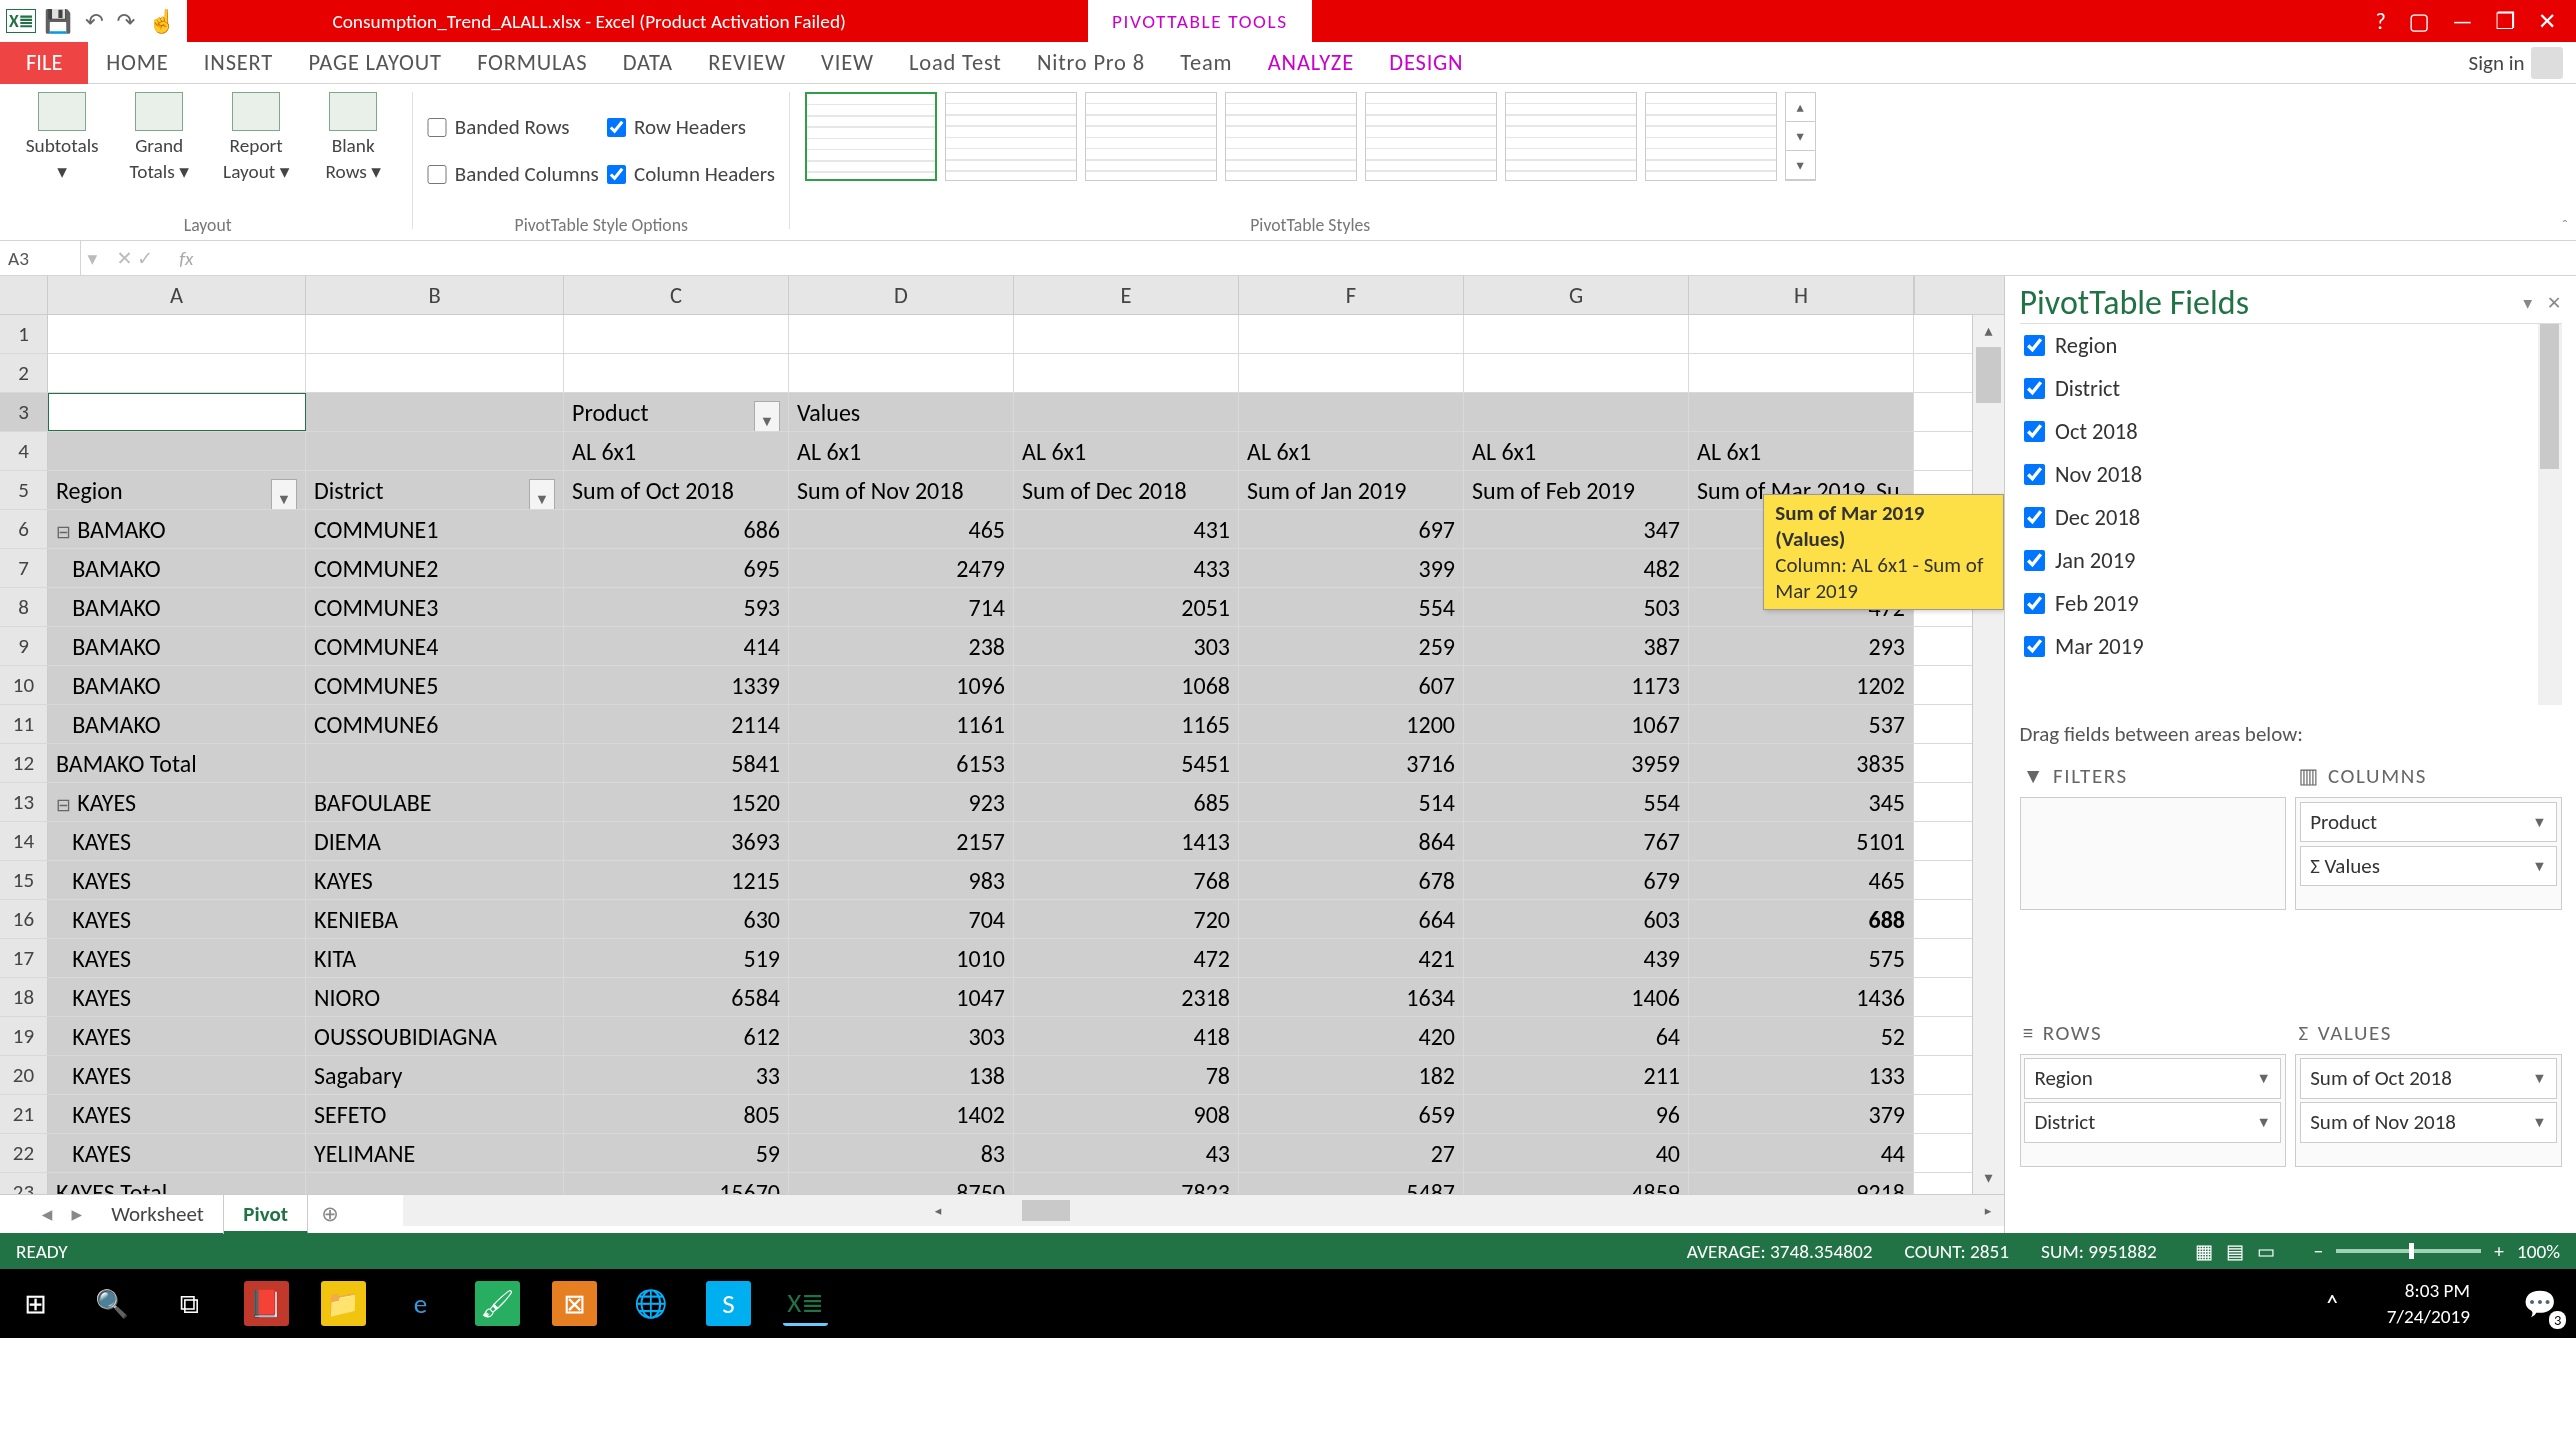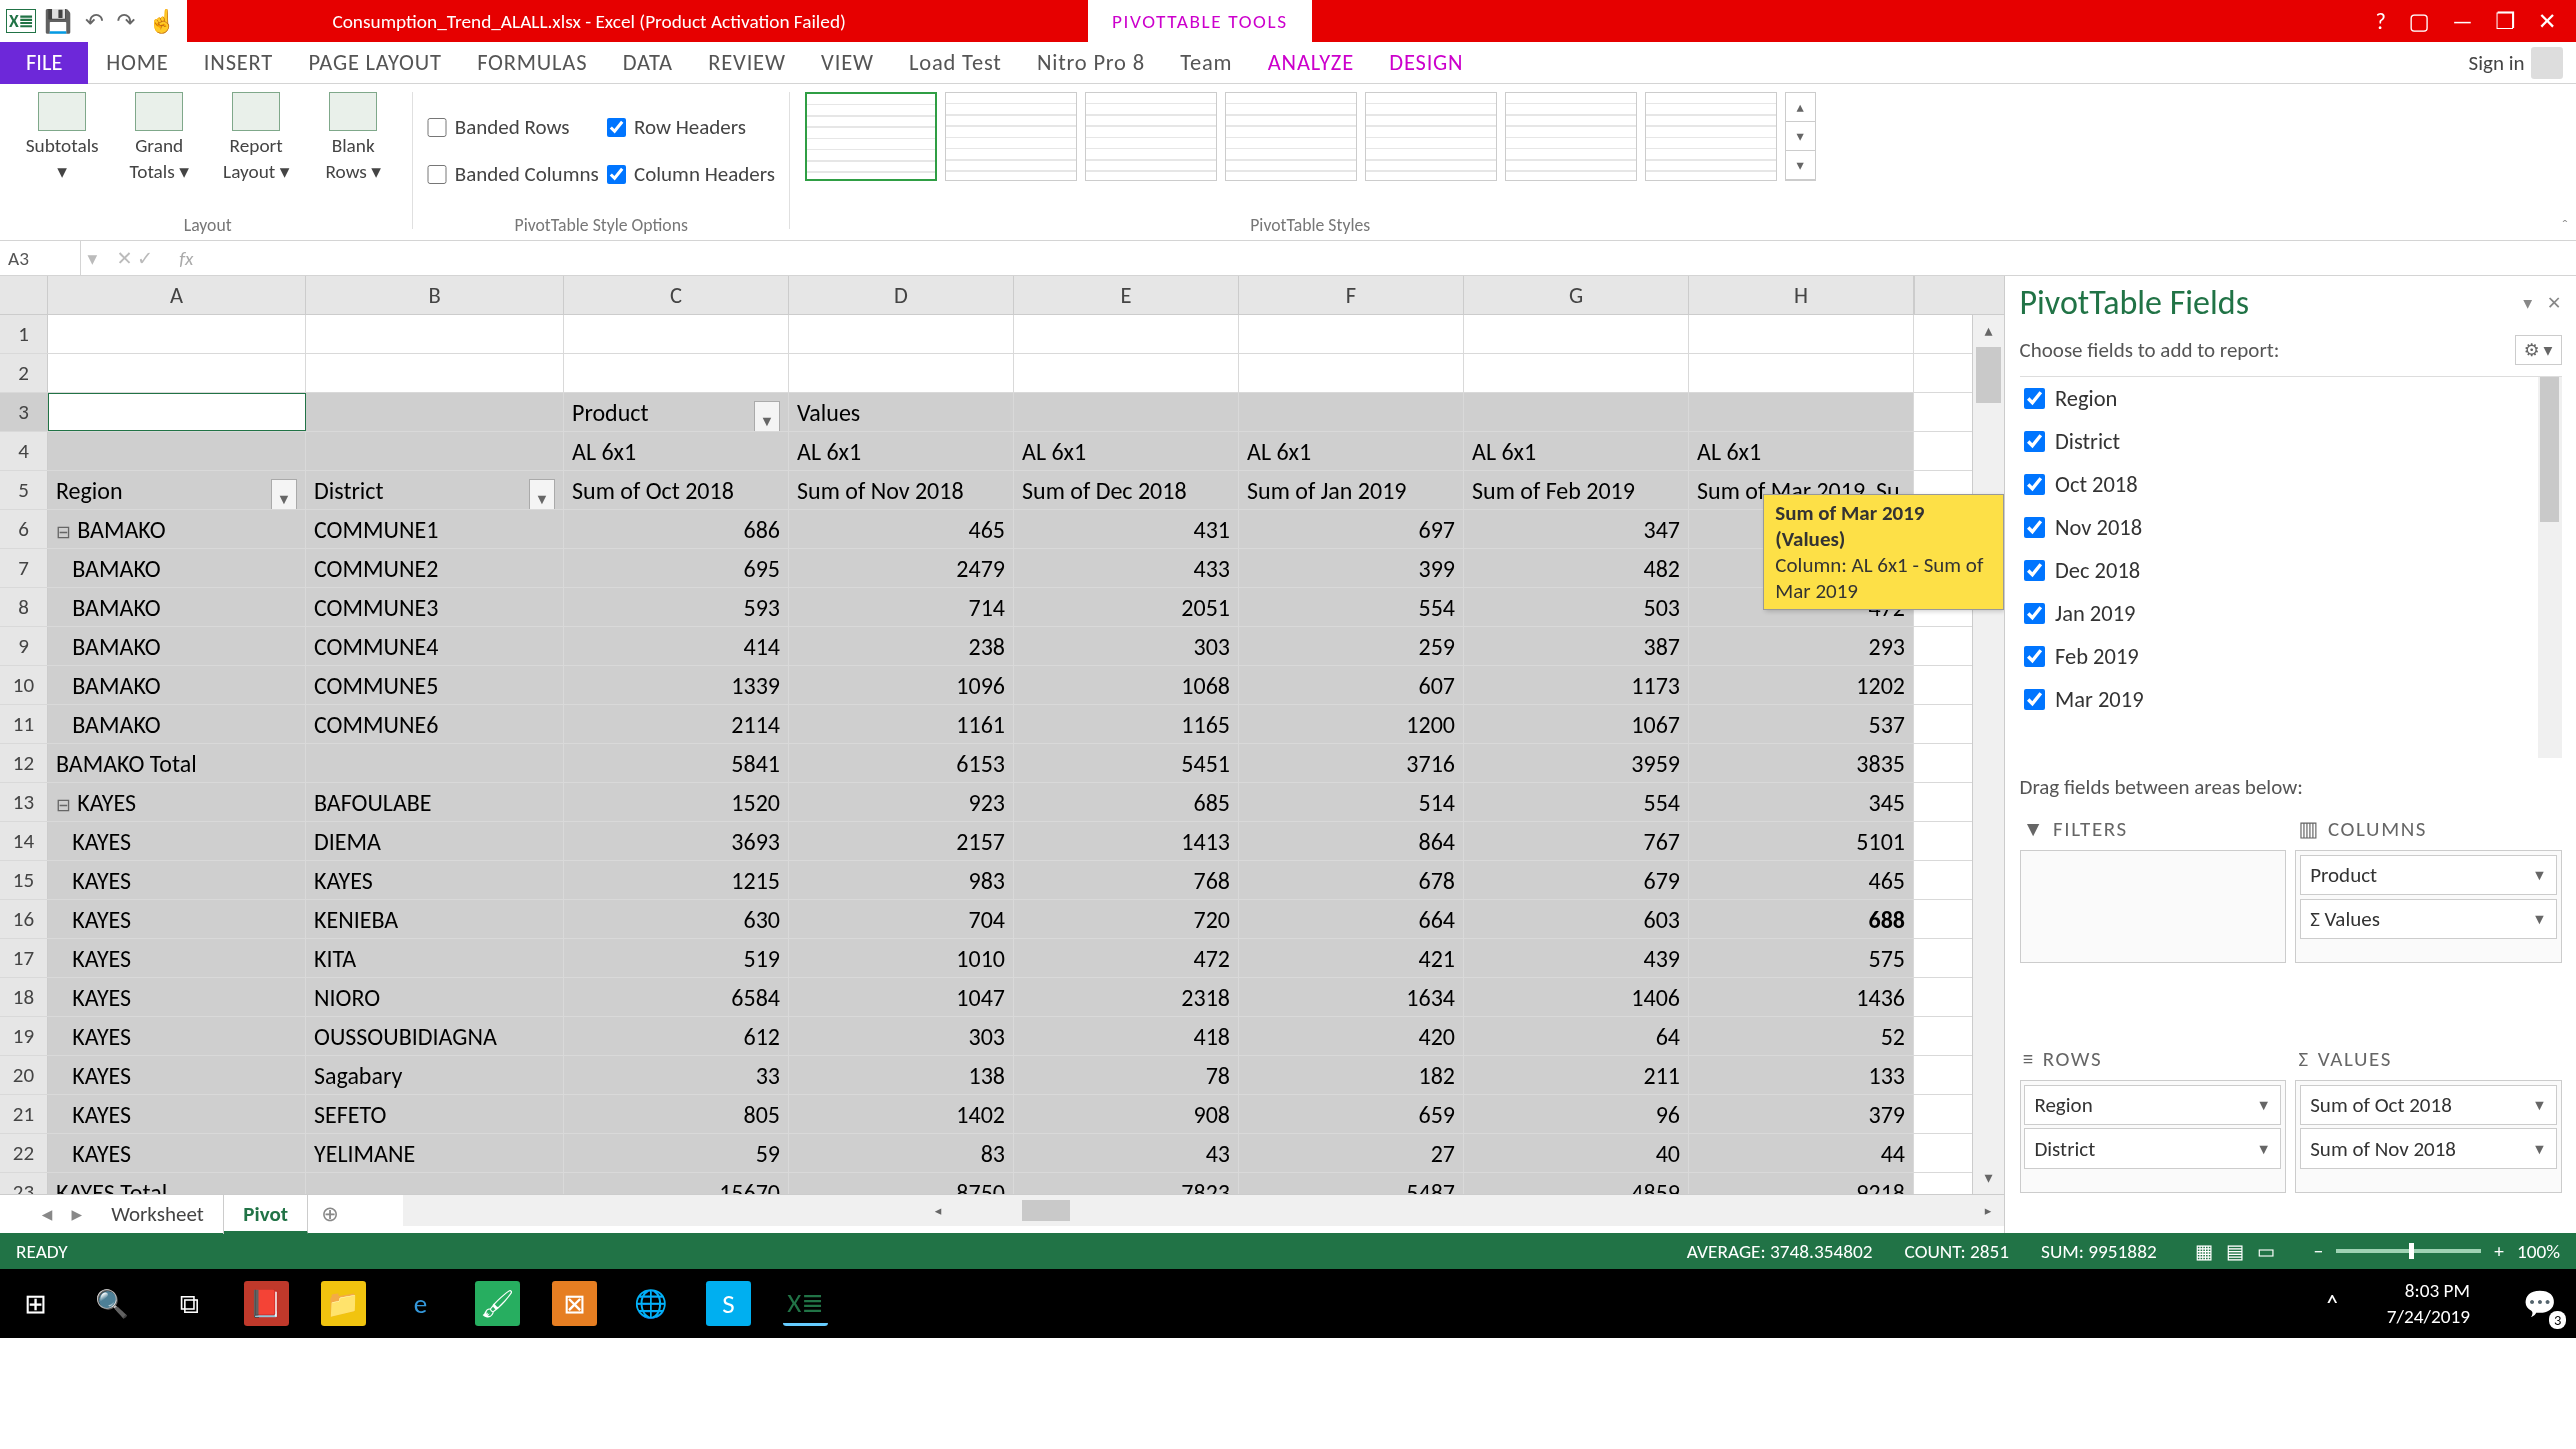--- a/index.html
+++ b/index.html
@@ -11,21 +11,21 @@
 .titlebar .qat span { color:#666; font-size:22.5px; padding:0 4.8px; }
 .titlebar .qat .xl { color:#217346; font-weight:bold; border:0.8px solid #217346; padding:0 1.6px; font-size:17.7px; }
 .titlebar .title { flex:0 0 auto; padding:0 242px 0 145px; }
 .titlebar .ptgroup { background:#fff; color:#cc00cc; padding:0 24px; height:42px; display:flex; align-items:center; letter-spacing:1.6px; font-size:19.3px; }
 .titlebar .spacer { flex:1; }
 .titlebar .winctl { display:flex; gap:22.5px; padding:0 19.3px; color:#fff; font-size:22.5px; }
 .titlebar .winctl span { cursor:default; }
 
 
 .tabstrip { height:42px; display:flex; align-items:center; border-bottom:0.8px solid #d4d4d4; }
-.tabstrip .file { background:#6d28d9; color:#fff; padding:0 26px; height:42px; display:flex; align-items:center; font-size:22.5px; }
+.tabstrip .file { background:#ef4444; color:#fff; padding:0 26px; height:42px; display:flex; align-items:center; font-size:22.5px; }
 .tabstrip .tab { padding:0 17.7px; color:#555; font-size:22.5px; letter-spacing:0.8px; height:42px; display:flex; align-items:center; }
 .tabstrip .tab.context { color:#cc00cc; }
 .tabstrip .signin { margin-left:auto; padding:0 13px; color:#444; font-size:21px; display:flex; align-items:center; gap:6.4px; }
 .tabstrip .signin .avatar { width:32px; height:32px; background:#ddd; border-radius:3.2px; }
 
 
 .ribbon { height:157px; border-bottom:0.8px solid #d4d4d4; display:flex; align-items:flex-start; padding:8px 6.4px 0; position:relative; }
 .ribbon .group { display:flex; flex-direction:column; align-items:center; height:149px; padding:0 11.3px; }
 .ribbon .group .ctrls { display:flex; gap:8px; flex:1; }
 .ribbon .group .lbl { color:#777; font-size:17.7px; padding:4.8px 0; }
@@ -539,24 +539,20 @@
   </div>
 
   <div class="fields">
     <div class="ftitle">
       <span>PivotTable Fields</span>
       <div class="panectl">
           <span>▾</span>
           <span>✕</span>
         </div>
     </div>
-    <div class="fsub">
-      <span>Choose fields to add to report:</span>
-      <span class="gear">⚙ ▾</span>
-    </div>
     <div class="flist" id="flist">
         <div class="fitem">
           <input type="checkbox" checked="" style="">
           <span>Region</span>
         </div>
         <div class="fitem">
           <input type="checkbox" checked="" style="">
           <span>District</span>
         </div>
         <div class="fitem">

